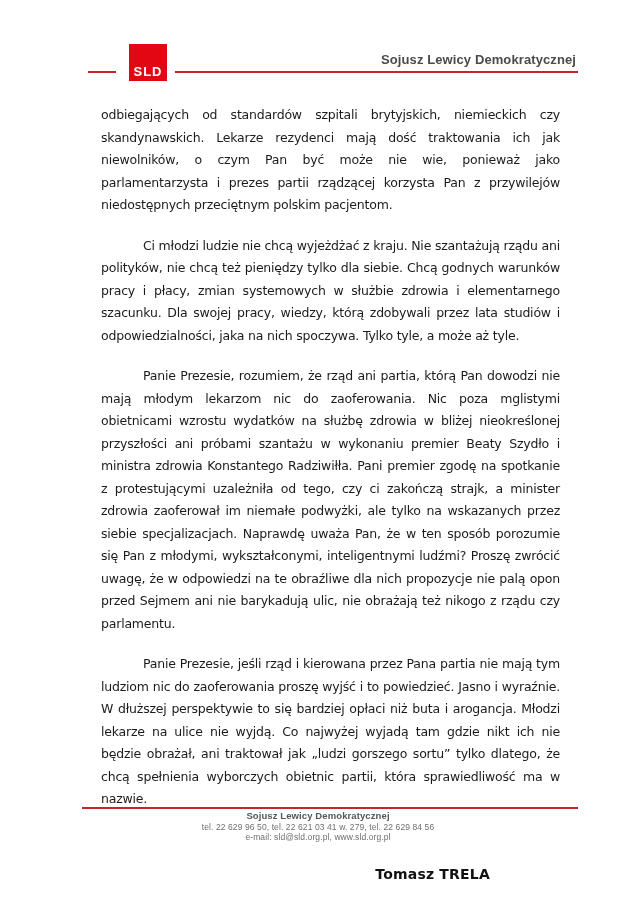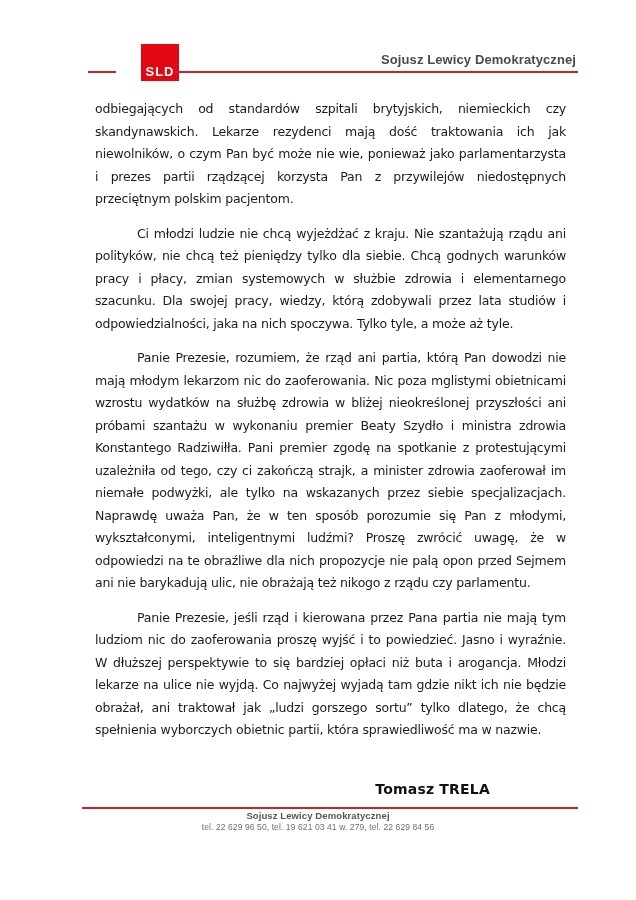--- a/index.html
+++ b/index.html
@@ -26,21 +26,20 @@
   .logo {
     position: absolute;
     left: 129px; top: 44px;
     width: 38px; height: 37px;
     background: var(--logo-red, #e30613);
     display: flex;
     align-items: flex-end;
     justify-content: center;
     padding-bottom: 3px;
     box-sizing: border-box;
-    margin-left: 12px;
   }
   .logo span {
     color: #ffffff;
     font-weight: bold;
     font-size: 13px;
     letter-spacing: 1px;
     line-height: 1;
     font-family: "Liberation Sans", sans-serif;
   }
   .header-line {
@@ -63,25 +62,25 @@
     position: absolute;
     left: 83px; top: 86px;
     width: 495px;
     font-family: "DejaVu Sans", sans-serif;
     font-size: 12.5px;
     line-height: 22.5px;
     letter-spacing: -0.2px;
     color: var(--body-text, #1b1b1b);
     text-align: justify;
   }
-  .content p { margin: 12px; }
+  .content p { margin: 18px; }
   .content p.indent { text-indent: 42px; }
 
   .signature {
-    margin-top: 36px;
+    margin-top: 52px;
     text-align: right;
     padding-right: 88px;
     font-weight: bold;
     font-size: 14px;
     letter-spacing: 0.2px;
     color: #111111;
   }
 
   
   .footer-line {
@@ -122,16 +121,17 @@
     <p>odbiegających od standardów szpitali brytyjskich, niemieckich czy skandynawskich. Lekarze rezydenci mają dość traktowania ich jak niewolników, o czym Pan być może nie wie, ponieważ jako parlamentarzysta i prezes partii rządzącej korzysta Pan z przywilejów niedostępnych przeciętnym polskim pacjentom.</p>
     <p class="indent">Ci młodzi ludzie nie chcą wyjeżdżać z kraju. Nie szantażują rządu ani polityków, nie chcą też pieniędzy tylko dla siebie. Chcą godnych warunków pracy i płacy, zmian systemowych w służbie zdrowia i elementarnego szacunku. Dla swojej pracy, wiedzy, którą zdobywali przez lata studiów i odpowiedzialności, jaka na nich spoczywa. Tylko tyle, a może aż tyle.</p>
     <p class="indent">Panie Prezesie, rozumiem, że rząd ani partia, którą Pan dowodzi nie mają młodym lekarzom nic do zaoferowania. Nic poza mglistymi obietnicami wzrostu wydatków na służbę zdrowia w bliżej nieokreślonej przyszłości ani próbami szantażu w wykonaniu premier Beaty Szydło i ministra zdrowia Konstantego Radziwiłła. Pani premier zgodę na spotkanie z protestującymi uzależniła od tego, czy ci zakończą strajk, a minister zdrowia zaoferował im niemałe podwyżki, ale tylko na wskazanych przez siebie specjalizacjach. Naprawdę uważa Pan, że w ten sposób porozumie się Pan z młodymi, wykształconymi, inteligentnymi ludźmi? Proszę zwrócić uwagę, że w odpowiedzi na te obraźliwe dla nich propozycje nie palą opon przed Sejmem ani nie barykadują ulic, nie obrażają też nikogo z rządu czy parlamentu.</p>
     <p class="indent">Panie Prezesie, jeśli rząd i kierowana przez Pana partia nie mają tym ludziom nic do zaoferowania proszę wyjść i to powiedzieć. Jasno i wyraźnie. W dłuższej perspektywie to się bardziej opłaci niż buta i arogancja. Młodzi lekarze na ulice nie wyjdą. Co najwyżej wyjadą tam gdzie nikt ich nie będzie obrażał, ani traktował jak „ludzi gorszego sortu” tylko dlatego, że chcą spełnienia wyborczych obietnic partii, która sprawiedliwość ma w nazwie.</p>
     <div class="signature">Tomasz TRELA</div>
   </div>
 
   <div class="footer-line"></div>
   <div class="footer">
     <div class="footer-org">Sojusz Lewicy Demokratycznej</div>
-    <div>tel. 22 629 96 50, tel. 19 621 03 41 w. 279, tel. 22 629 84 56</div>
+    <div>tel. 22 629 96 50, tel. 22 621 03 41 w. 279, tel. 22 629 84 56</div>
+    <div>e-mail: sld@sld.org.pl, www.sld.org.pl</div>
   </div>
 
 </div>
 
 </body></html>

